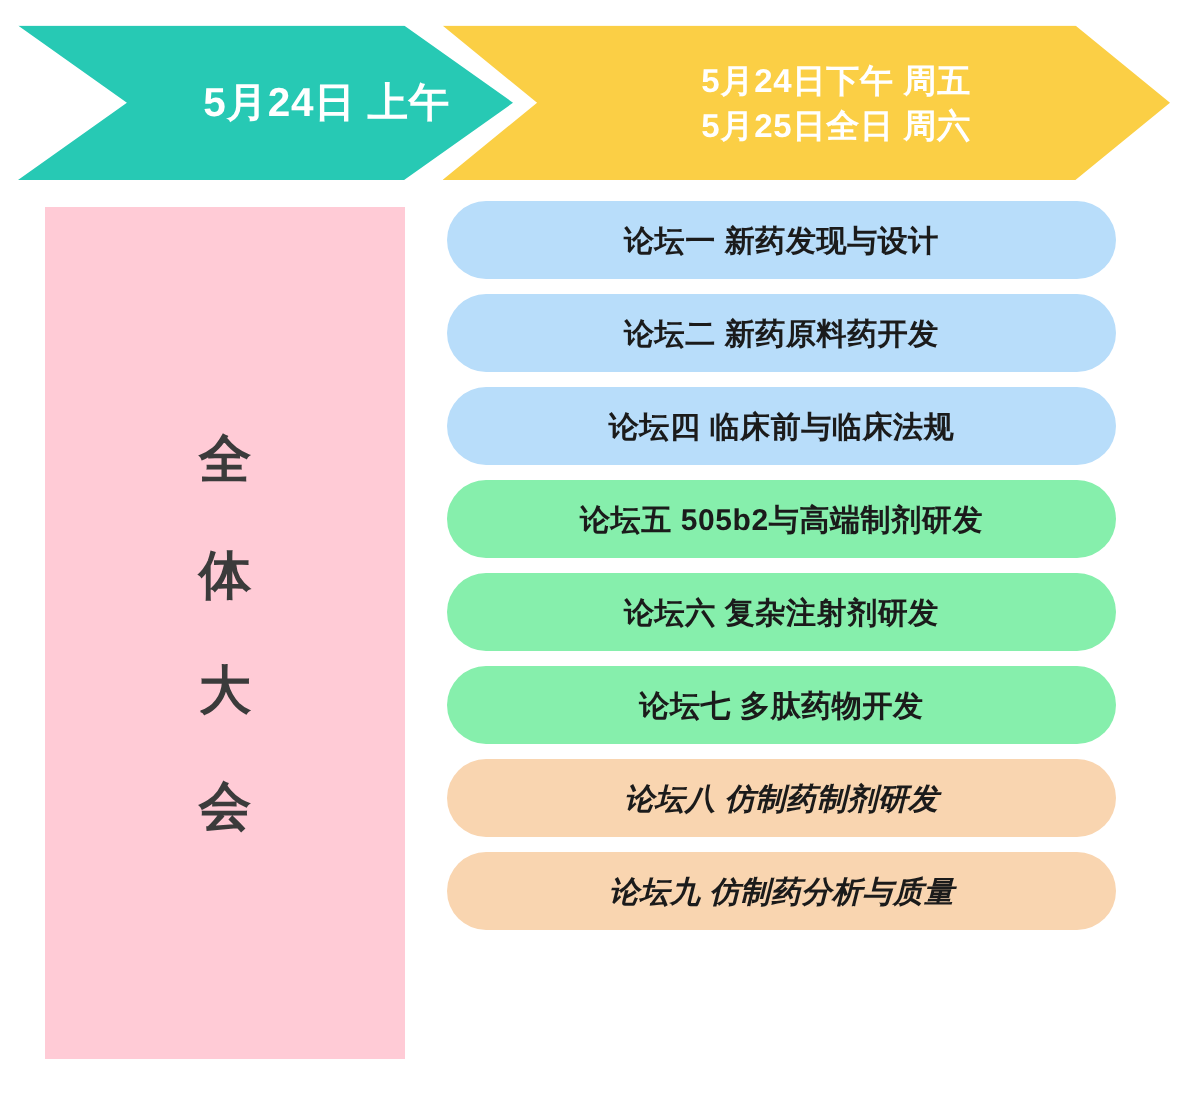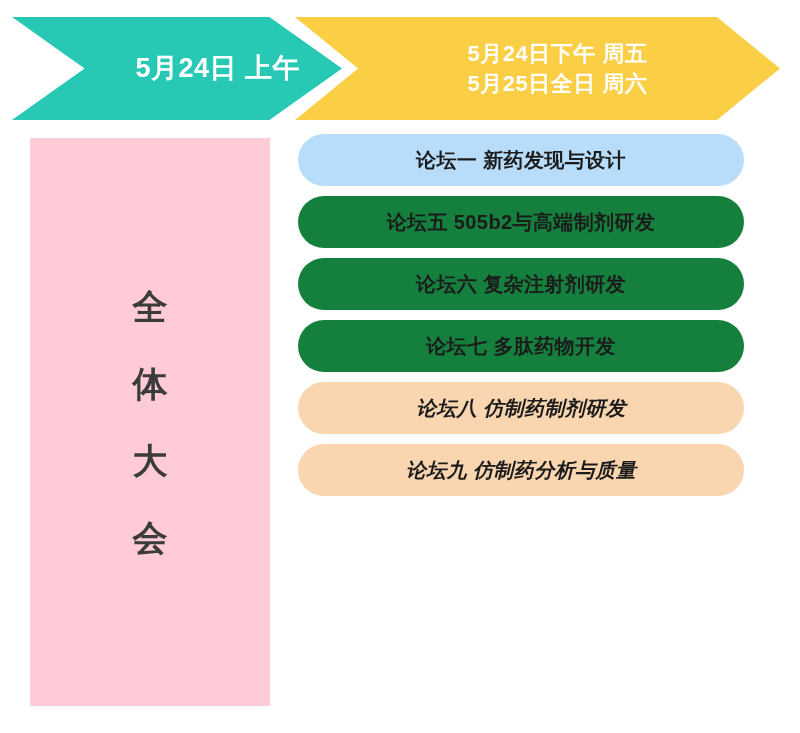--- a/index.html
+++ b/index.html
@@ -119,21 +119,21 @@
     align-items: center;
     justify-content: center;
     color: #1b1b1b;
     font-weight: bold;
     font-size: 20px;
     letter-spacing: 0.4px;
     white-space: nowrap;
     box-sizing: border-box;
   }
   .forum-card.blue   { background: #b8ddfa; }
-  .forum-card.yellow { background: #15803d; }
+  .forum-card.yellow { background: #86efac; }
   .forum-card.peach  { background: #f9d5b0; font-style: italic; }
 </style>
 </head>
 <body>
 
 <div id="stage">
 
   <div class="banner-row">
 
     <div class="chevron chevron-green">
@@ -157,20 +157,26 @@
         <span class="plenary-char">体</span>
         <span class="plenary-char">大</span>
         <span class="plenary-char">会</span>
       </div>
     </div>
 
     <div class="forum-list">
       <div class="forum-card blue">
           <span>论坛一 新药发现与设计</span>
         </div>
+      <div class="forum-card blue">
+          <span>论坛二 新药原料药开发</span>
+        </div>
+      <div class="forum-card blue">
+          <span>论坛四 临床前与临床法规</span>
+        </div>
       <div class="forum-card yellow">
           <span>论坛五 505b2与高端制剂研发</span>
         </div>
       <div class="forum-card yellow">
           <span>论坛六 复杂注射剂研发</span>
         </div>
       <div class="forum-card yellow">
           <span>论坛七 多肽药物开发</span>
         </div>
       <div class="forum-card peach">

